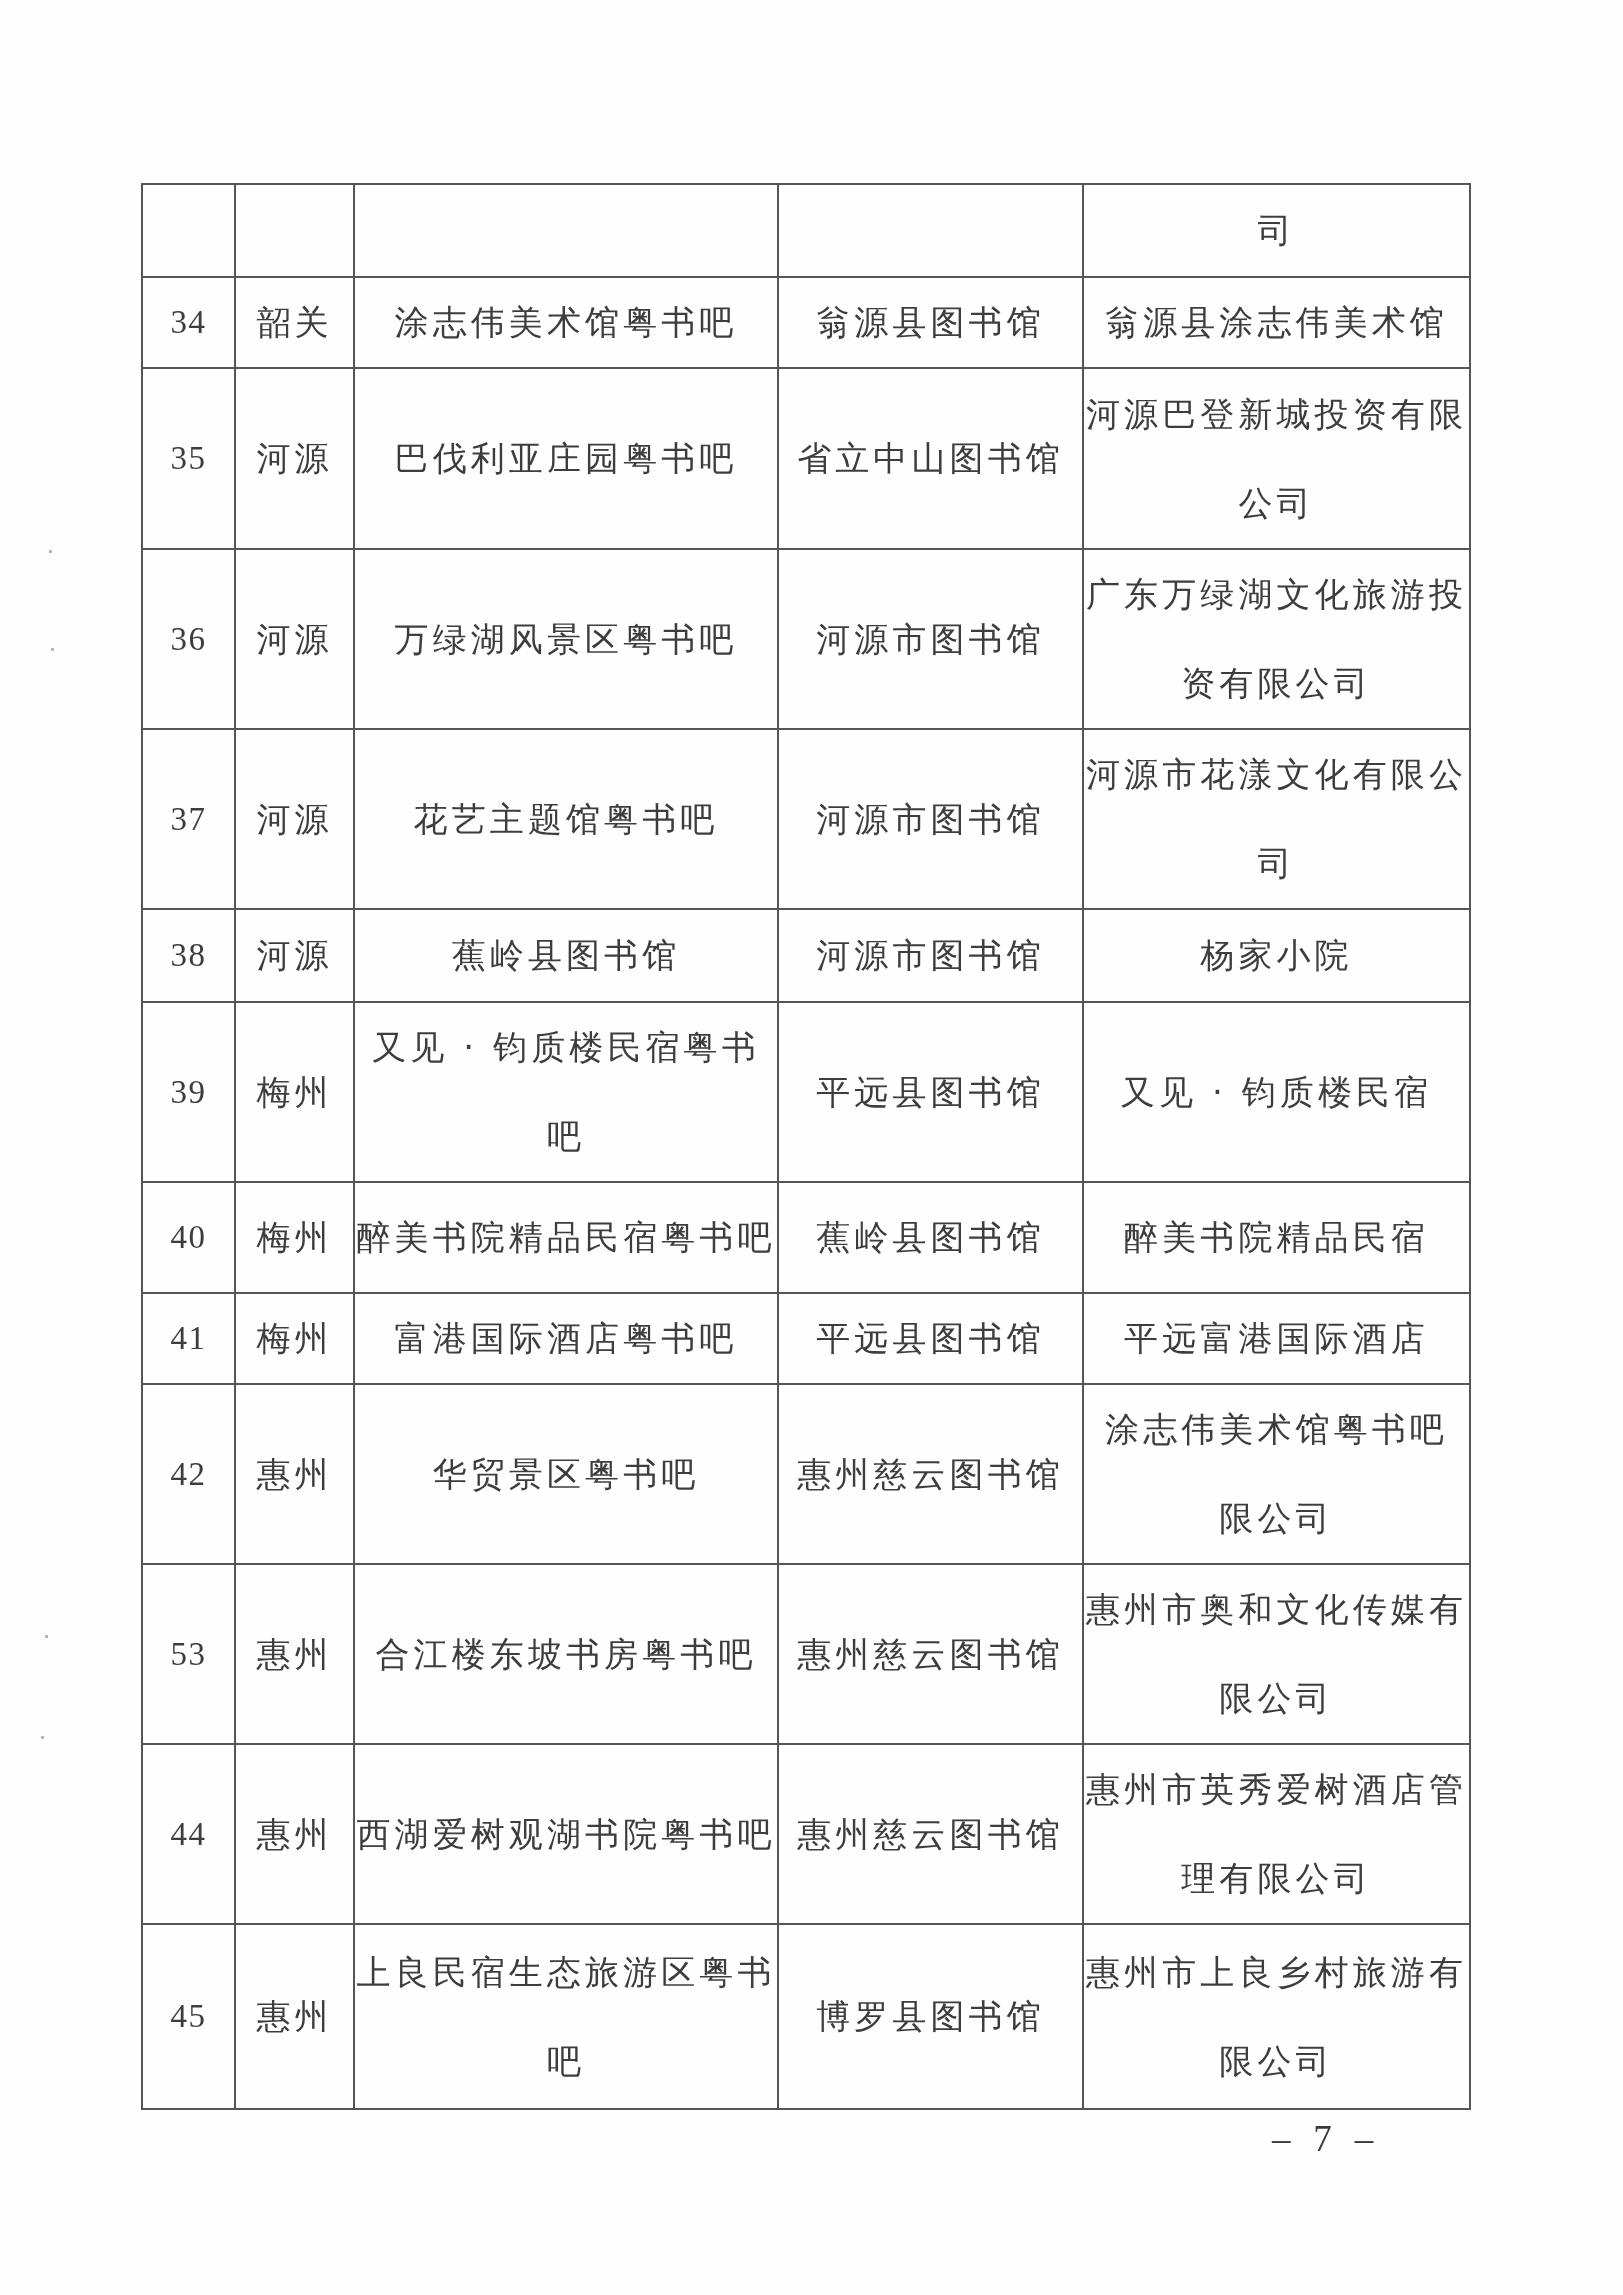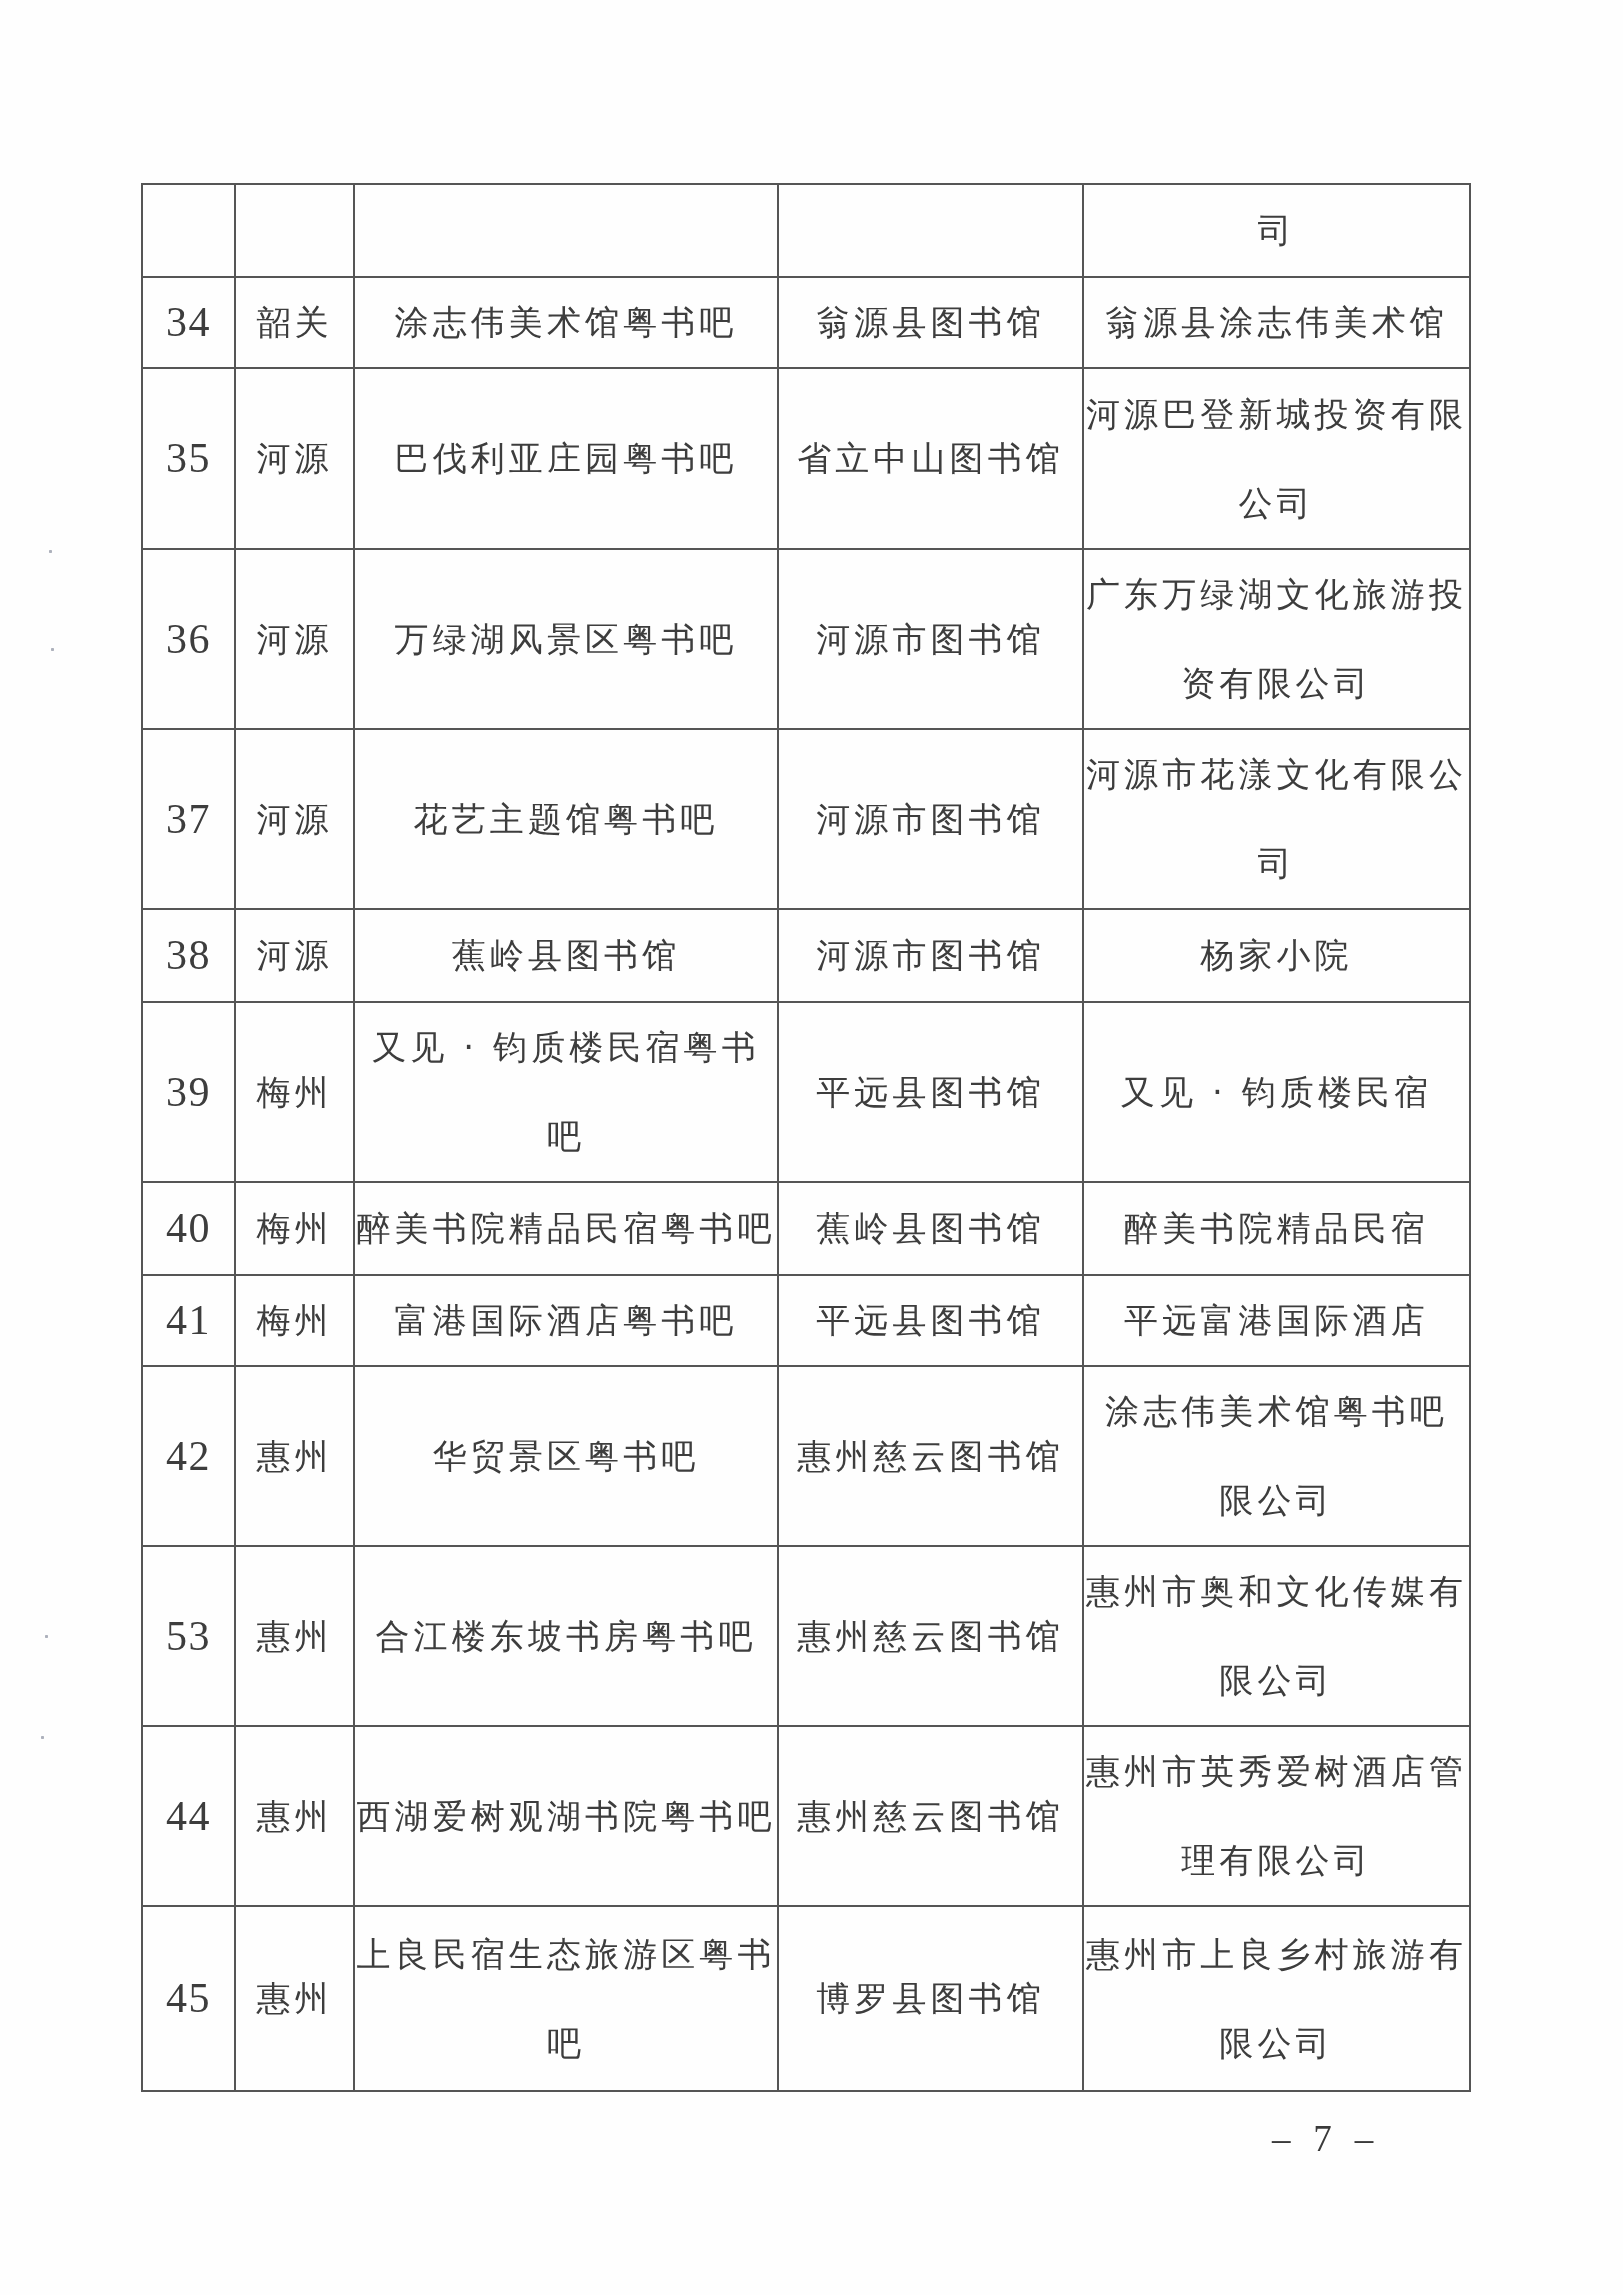--- a/index.html
+++ b/index.html
@@ -5,21 +5,21 @@
   html, body { margin: 0; padding: 0; background: #ffffff; }
   body { width: 1624px; height: 2295px; position: relative; overflow: hidden;
          font-family: "DejaVu Sans", "Liberation Sans", sans-serif; color: #3a3a3a; }
   .page { position: absolute; left: 0; top: 0; width: 1624px; height: 2295px; background: #fefefe; }
   .speck { position: absolute; width: 2.7px; height: 3.4px; background: #8a90a0; opacity: .7; border-radius: 0.7px; }
 
   table.grid { position: absolute; left: 141px; top: 183px; width: 1328px;
                border-collapse: collapse; table-layout: fixed; }
   table.grid td { border: 2px solid #555555; padding: 0; text-align: center; vertical-align: middle;
                   font-size: 34px; line-height: 89px; letter-spacing: 4.1px; color: #3d3d3d; }
-  table.grid td.num { font-family: "Liberation Serif", serif; font-size: 42px; letter-spacing: 1.4px; }
+  table.grid td.num { font-family: "Liberation Serif", serif; font-size: 33px; letter-spacing: 1.4px; }
   .ml { display: block; line-height: 89px; }
   .cell-inner { display: block; }
 
   .page-number { position: absolute; left: 1268px; top: 2117px; width: 116px; text-align: center;
                  font-family: "Liberation Serif", serif; font-size: 37px; color: #3a3a3a; letter-spacing: 6.8px; }
 </style>
 </head>
 <body>
 
 <div class="page">
@@ -142,21 +142,21 @@
           <td>
             <span class="ml">又见 · 钧质楼民宿粤书吧</span>
           </td>
           <td>
             <span class="cell-inner">平远县图书馆</span>
           </td>
           <td>
             <span class="ml">又见 · 钧质楼民宿</span>
           </td>
         </tr>
-        <tr style="height: 93px;">
+        <tr style="height: 111px;">
           <td class="num">
             <span class="cell-inner">40</span>
           </td>
           <td>
             <span class="cell-inner">梅州</span>
           </td>
           <td>
             <span class="ml">醉美书院精品民宿粤书吧</span>
           </td>
           <td>

